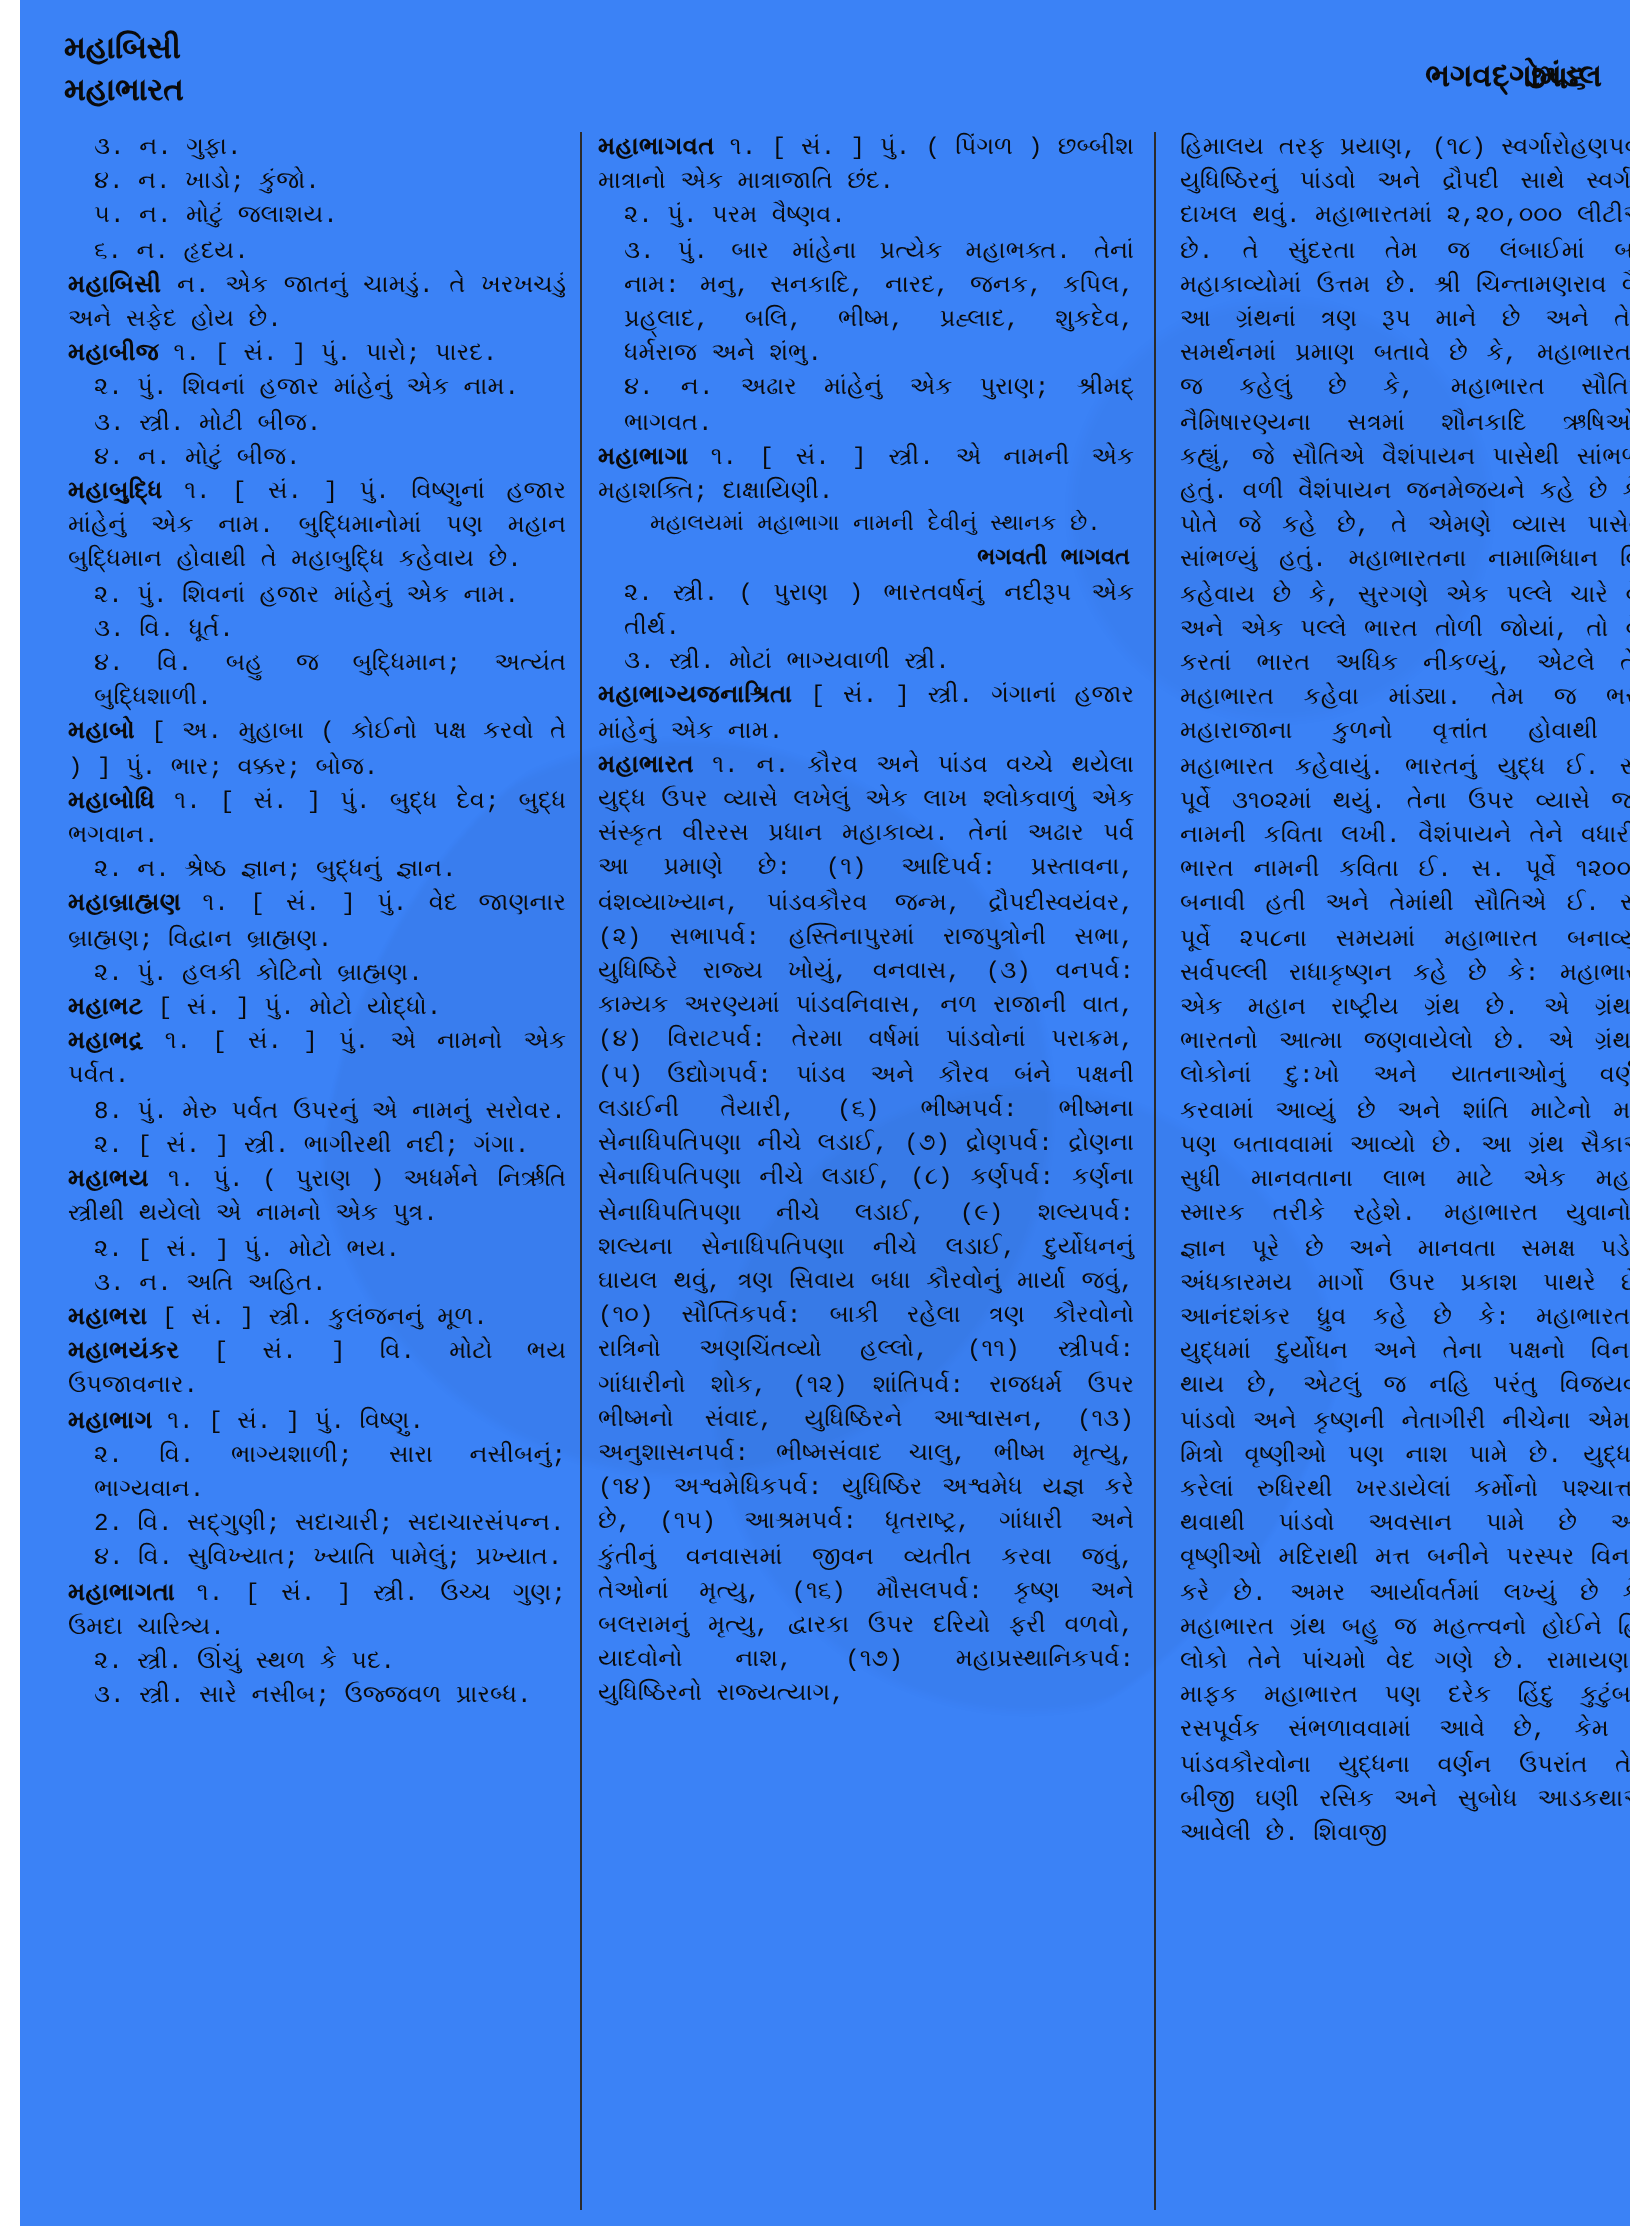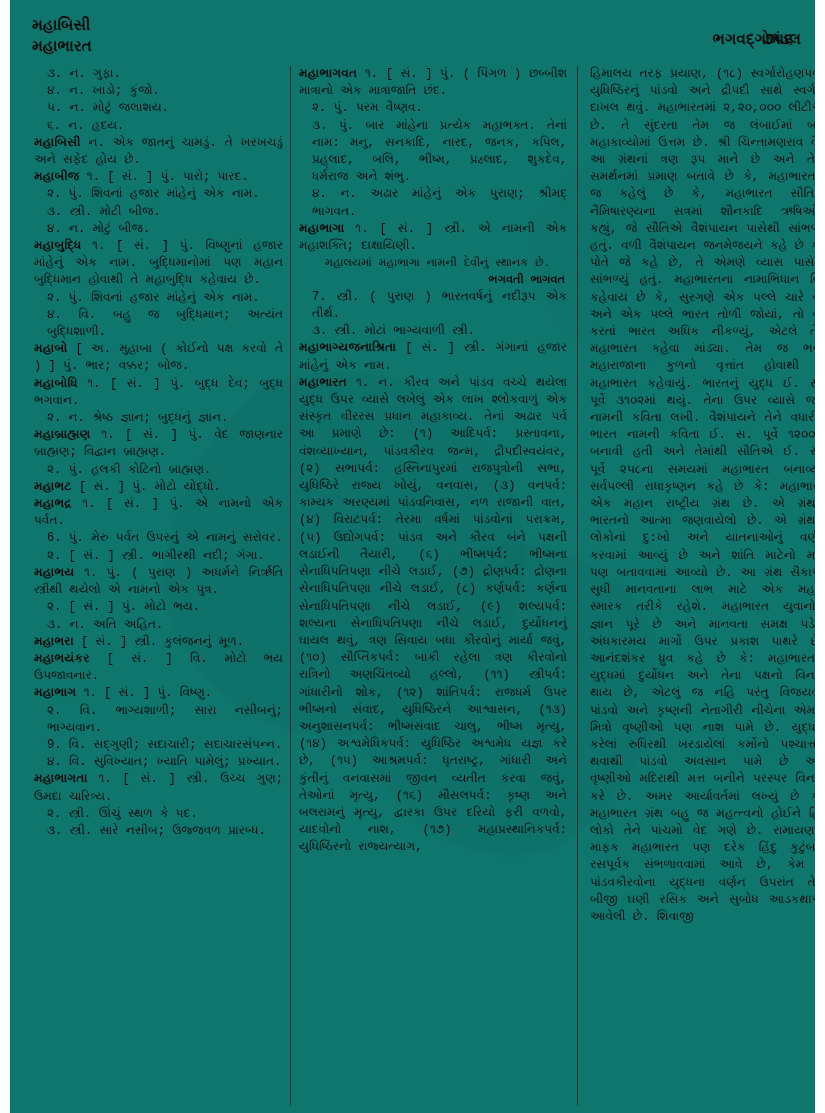--- a/index.html
+++ b/index.html
@@ -10,21 +10,21 @@
   }
   body {
     font-family: "Liberation Serif", "DejaVu Serif", serif;
     color: #0a0a0a;
   }
   .page {
     position: relative;
     width: 805px;
     height: 1113px;
     margin: 0 auto;
-    background: #0f766e;
+    background: #3b82f6;
     overflow: hidden;
     box-sizing: border-box;
   }
   
   .watermark {
     position: absolute;
     left: 150px;
     top: 330px;
     width: 520px;
     height: 560px;
@@ -187,20 +187,21 @@
       <div class="entry">
         <span class="lead"><span class="headword">મહાબીજ</span><span class="cont"> ૧. [ સં. ] પું. પારો; પારદ.</span></span>
         <span class="sense">૨. પું. શિવનાં હજાર માંહેનું એક નામ.</span>
         <span class="sense">૩. સ્ત્રી. મોટી બીજ.</span>
         <span class="sense">૪. ન. મોટું બીજ.</span>
       </div>
 
       <div class="entry">
         <span class="lead"><span class="headword">મહાબુદ્ધિ</span><span class="cont"> ૧. [ સં. ] પું. વિષ્ણુનાં હજાર માંહેનું એક નામ. બુદ્ધિમાનોમાં પણ મહાન બુદ્ધિમાન હોવાથી તે મહાબુદ્ધિ કહેવાય છે.</span></span>
         <span class="sense">૨. પું. શિવનાં હજાર માંહેનું એક નામ.</span>
+        <span class="sense">૩. વિ. ધૂર્ત.</span>
         <span class="sense">૪. વિ. બહુ જ બુદ્ધિમાન; અત્યંત બુદ્ધિશાળી.</span>
       </div>
 
       <div class="entry">
         <span class="lead"><span class="headword">મહાબો</span><span class="cont"> [ અ. મુહાબા ( કોઈનો પક્ષ કરવો તે ) ] પું. ભાર; વક્કર; બોજ.</span></span>
       </div>
 
       <div class="entry">
         <span class="lead"><span class="headword">મહાબોધિ</span><span class="cont"> ૧. [ સં. ] પું. બુદ્ધ દેવ; બુદ્ધ ભગવાન.</span></span>
         <span class="sense">૨. ન. શ્રેષ્ઠ જ્ઞાન; બુદ્ધનું જ્ઞાન.</span>
@@ -210,21 +211,21 @@
         <span class="lead"><span class="headword">મહાબ્રાહ્મણ</span><span class="cont"> ૧. [ સં. ] પું. વેદ જાણનાર બ્રાહ્મણ; વિદ્વાન બ્રાહ્મણ.</span></span>
         <span class="sense">૨. પું. હલકી કોટિનો બ્રાહ્મણ.</span>
       </div>
 
       <div class="entry">
         <span class="lead"><span class="headword">મહાભટ</span><span class="cont"> [ સં. ] પું. મોટો યોદ્ધો.</span></span>
       </div>
 
       <div class="entry">
         <span class="lead"><span class="headword">મહાભદ્ર</span><span class="cont"> ૧. [ સં. ] પું. એ નામનો એક પર્વત.</span></span>
-        <span class="sense">6. પું. મેરુ પર્વત ઉપરનું એ નામનું સરોવર.</span>
+        <span class="sense">8. પું. મેરુ પર્વત ઉપરનું એ નામનું સરોવર.</span>
       </div>
 
       <div class="entry">
         <span class="sense">૨. [ સં. ] સ્ત્રી. ભાગીરથી નદી; ગંગા.</span>
       </div>
 
       <div class="entry">
         <span class="lead"><span class="headword">મહાભય</span><span class="cont"> ૧. પું. ( પુરાણ ) અધર્મને નિર્ઋતિ સ્ત્રીથી થયેલો એ નામનો એક પુત્ર.</span></span>
         <span class="sense">૨. [ સં. ] પું. મોટો ભય.</span>
         <span class="sense">૩. ન. અતિ અહિત.</span>
@@ -234,21 +235,21 @@
         <span class="lead"><span class="headword">મહાભરા</span><span class="cont"> [ સં. ] સ્ત્રી. કુલંજનનું મૂળ.</span></span>
       </div>
 
       <div class="entry">
         <span class="lead"><span class="headword">મહાભયંકર</span><span class="cont"> [ સં. ] વિ. મોટો ભય ઉપજાવનાર.</span></span>
       </div>
 
       <div class="entry">
         <span class="lead"><span class="headword">મહાભાગ</span><span class="cont"> ૧. [ સં. ] પું. વિષ્ણુ.</span></span>
         <span class="sense">૨. વિ. ભાગ્યશાળી; સારા નસીબનું; ભાગ્યવાન.</span>
-        <span class="sense">9. વિ. સદ્‌ગુણી; સદાચારી; સદાચારસંપન્ન.</span>
+        <span class="sense">2. વિ. સદ્‌ગુણી; સદાચારી; સદાચારસંપન્ન.</span>
         <span class="sense">૪. વિ. સુવિખ્યાત; ખ્યાતિ પામેલું; પ્રખ્યાત.</span>
       </div>
 
       <div class="entry">
         <span class="lead"><span class="headword">મહાભાગતા</span><span class="cont"> ૧. [ સં. ] સ્ત્રી. ઉચ્ચ ગુણ; ઉમદા ચારિત્ર્ય.</span></span>
         <span class="sense">૨. સ્ત્રી. ઊંચું સ્થળ કે પદ.</span>
         <span class="sense">૩. સ્ત્રી. સારે નસીબ; ઉજ્જવળ પ્રારબ્ધ.</span>
       </div>
 
     </div>
@@ -259,21 +260,21 @@
         <span class="lead"><span class="headword">મહાભાગવત</span><span class="cont"> ૧. [ સં. ] પું. ( પિંગળ ) છબ્બીશ માત્રાનો એક માત્રાજાતિ છંદ.</span></span>
         <span class="sense">૨. પું. પરમ વૈષ્ણવ.</span>
         <span class="sense">૩. પું. બાર માંહેના પ્રત્યેક મહાભક્ત. તેનાં નામ: મનુ, સનકાદિ, નારદ, જનક, કપિલ, પ્રહ્‌લાદ, બલિ, ભીષ્મ, પ્રહ્લાદ, શુકદેવ, ધર્મરાજ અને શંભુ.</span>
         <span class="sense">૪. ન. અઢાર માંહેનું એક પુરાણ; શ્રીમદ્‌ ભાગવત.</span>
       </div>
 
       <div class="entry">
         <span class="lead"><span class="headword">મહાભાગા</span><span class="cont"> ૧. [ સં. ] સ્ત્રી. એ નામની એક મહાશક્તિ; દાક્ષાયિણી.</span></span>
         <span class="quote">મહાલયમાં મહાભાગા નામની દેવીનું સ્થાનક છે.</span>
         <span class="cite">ભગવતી ભાગવત</span>
-        <span class="sense">7. સ્ત્રી. ( પુરાણ ) ભારતવર્ષનું નદીરૂપ એક તીર્થ.</span>
+        <span class="sense">૨. સ્ત્રી. ( પુરાણ ) ભારતવર્ષનું નદીરૂપ એક તીર્થ.</span>
         <span class="sense">૩. સ્ત્રી. મોટાં ભાગ્યવાળી સ્ત્રી.</span>
       </div>
 
       <div class="entry">
         <span class="lead"><span class="headword">મહાભાગ્યજનાશ્રિતા</span><span class="cont"> [ સં. ] સ્ત્રી. ગંગાનાં હજાર માંહેનું એક નામ.</span></span>
       </div>
 
       <div class="entry">
         <span class="lead para"><span class="headword">મહાભારત</span><span class="cont"> ૧. ન. કૌરવ અને પાંડવ વચ્ચે થયેલા યુદ્ધ ઉપર વ્યાસે લખેલું એક લાખ શ્લોકવાળું એક સંસ્કૃત વીરરસ પ્રધાન મહાકાવ્ય. તેનાં અઢાર પર્વ આ પ્રમાણે છે: (૧) આદિપર્વ: પ્રસ્તાવના, વંશવ્યાખ્યાન, પાંડવકૌરવ જન્મ, દ્રૌપદીસ્વયંવર, (૨) સભાપર્વ: હસ્તિનાપુરમાં રાજપુત્રોની સભા, યુધિષ્ઠિરે રાજ્ય ખોયું, વનવાસ, (૩) વનપર્વ: કામ્યક અરણ્યમાં પાંડવનિવાસ, નળ રાજાની વાત, (૪) વિરાટપર્વ: તેરમા વર્ષમાં પાંડવોનાં પરાક્રમ, (૫) ઉદ્યોગપર્વ: પાંડવ અને કૌરવ બંને પક્ષની લડાઈની તૈયારી, (૬) ભીષ્મપર્વ: ભીષ્મના સેનાધિપતિપણા નીચે લડાઈ, (૭) દ્રોણપર્વ: દ્રોણના સેનાધિપતિપણા નીચે લડાઈ, (૮) કર્ણપર્વ: કર્ણના સેનાધિપતિપણા નીચે લડાઈ, (૯) શલ્યપર્વ: શલ્યના સેનાધિપતિપણા નીચે લડાઈ, દુર્યોધનનું ઘાયલ થવું, ત્રણ સિવાય બધા કૌરવોનું માર્યા જવું, (૧૦) સૌપ્તિકપર્વ: બાકી રહેલા ત્રણ કૌરવોનો રાત્રિનો અણચિંતવ્યો હલ્લો, (૧૧) સ્ત્રીપર્વ: ગાંધારીનો શોક, (૧૨) શાંતિપર્વ: રાજધર્મ ઉપર ભીષ્મનો સંવાદ, યુધિષ્ઠિરને આશ્વાસન, (૧૩) અનુશાસનપર્વ: ભીષ્મસંવાદ ચાલુ, ભીષ્મ મૃત્યુ, (૧૪) અશ્વમેધિકપર્વ: યુધિષ્ઠિર અશ્વમેધ યજ્ઞ કરે છે, (૧૫) આશ્રમપર્વ: ધૃતરાષ્ટ્ર, ગાંધારી અને કુંતીનું વનવાસમાં જીવન વ્યતીત કરવા જવું, તેઓનાં મૃત્યુ, (૧૬) મૌસલપર્વ: કૃષ્ણ અને બલરામનું મૃત્યુ, દ્વારકા ઉપર દરિયો ફરી વળવો, યાદવોનો નાશ, (૧૭) મહાપ્રસ્થાનિકપર્વ: યુધિષ્ઠિરનો રાજ્યત્યાગ,</span></span>
       </div>

